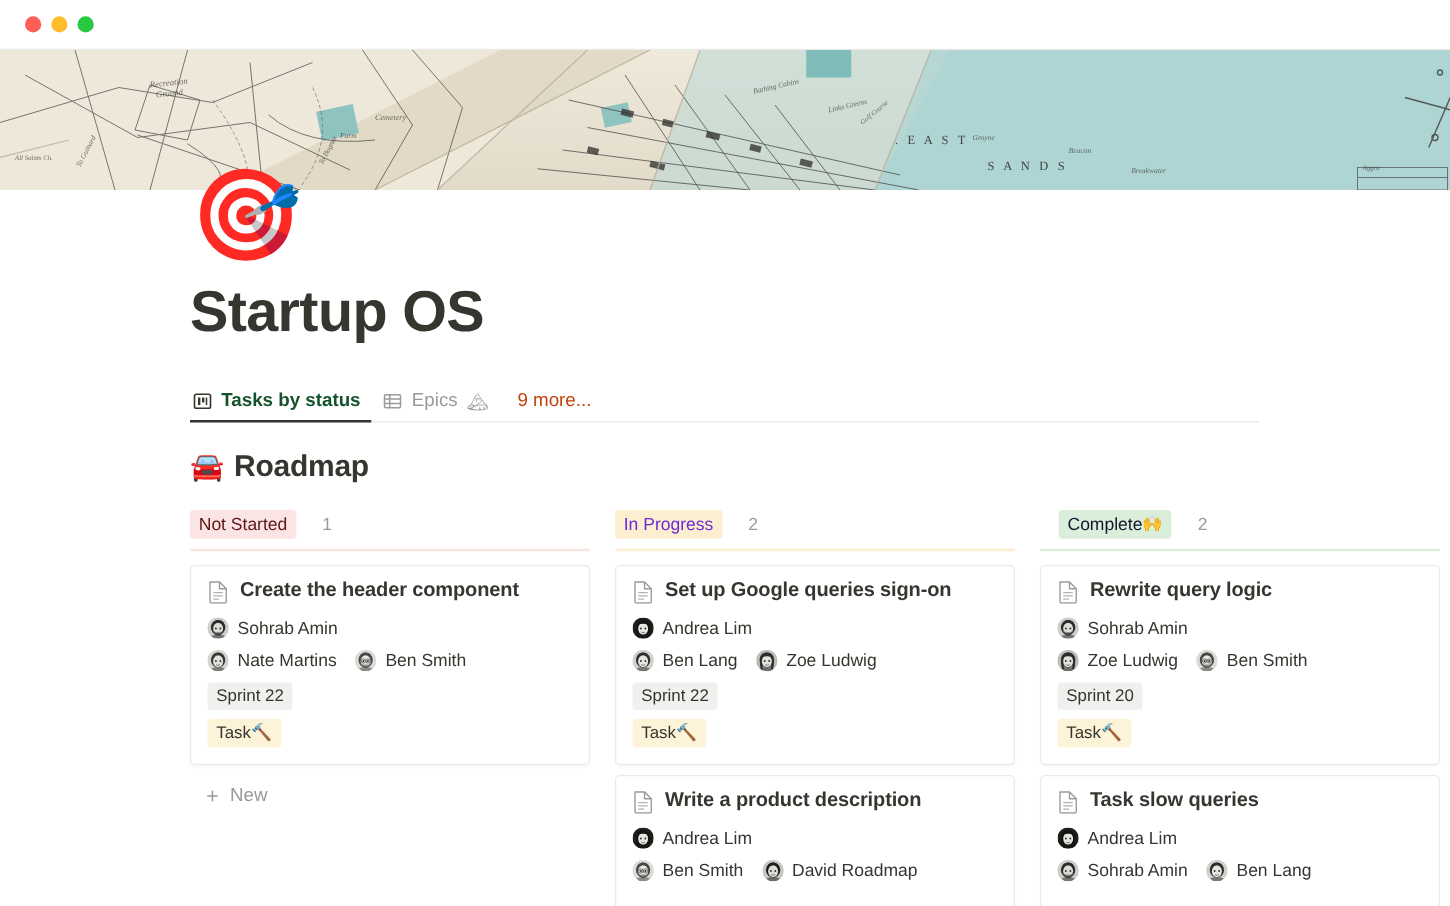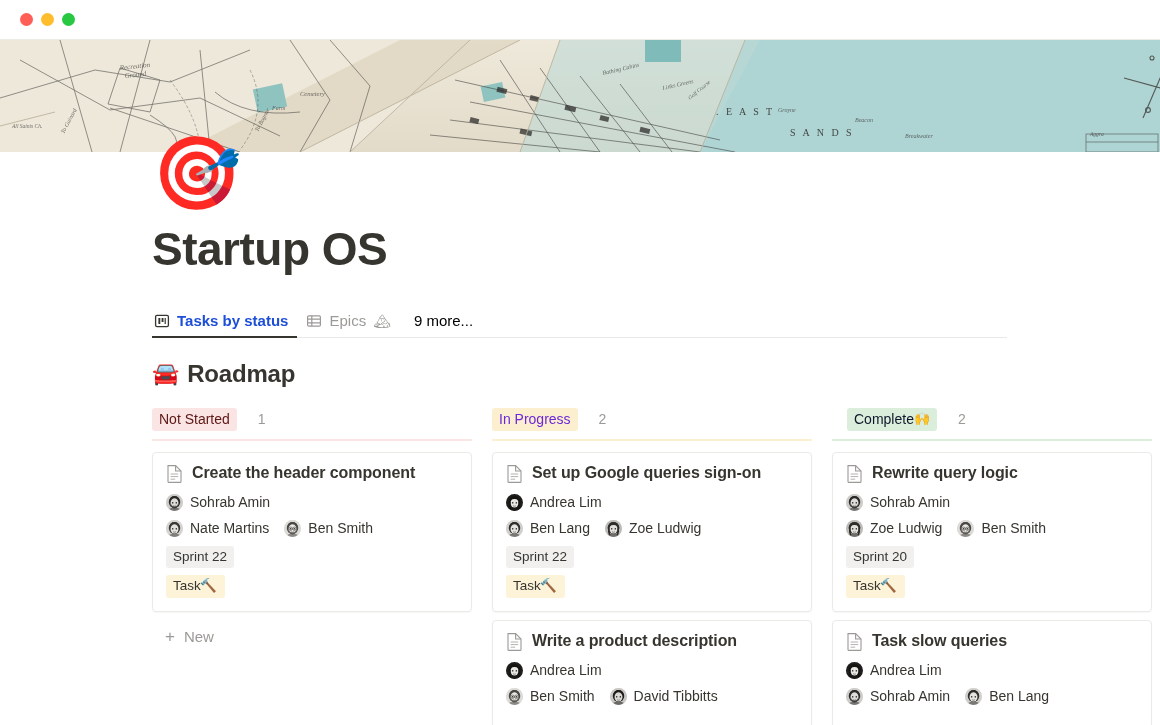--- a/index.html
+++ b/index.html
@@ -83,30 +83,30 @@
     gap: 7px;
     height: 32px;
     padding: 0 9px;
     font-size: 15px;
     color: #9b9a97;
     cursor: pointer;
     position: relative;
     white-space: nowrap;
   }
   .tab:first-child { padding-left: 2px; }
-  .tab.active { color: #1d4ed8; font-weight: 600; }
+  .tab.active { color: #14532d; font-weight: 600; }
   .tab.active::after {
     content: "";
     position: absolute;
     left: 0; right: 0; bottom: -1px;
     height: 2px;
     background: #37352f;
   }
   .tab .ticon { display: inline-flex; width: 16px; height: 16px; }
-  .tab.more { color: #000000; font-weight: 400; padding-left: 14px; align-items: center; }
+  .tab.more { color: #c2410c; font-weight: 400; padding-left: 14px; align-items: center; }
   .emoji-sm { font-size: 14px; line-height: 1; }
 
   
   .board-title {
     margin-top: 22px;
     font-size: 24px;
     font-weight: 700;
     color: #37352f;
     display: flex;
     align-items: center;
@@ -597,21 +597,21 @@
                     <rect width="34" height="34" fill="#c9c7c3"></rect>
                     <ellipse cx="17" cy="16" rx="11.5" ry="12" fill="#1f1e1c"></ellipse>
                     <ellipse cx="17" cy="18" rx="8" ry="9.5" fill="#dcdad6"></ellipse>
                     <path d="M6.5 14 q2 -10 10.5 -10 q8.5 0 10.5 10 q-3 -6 -10.5 -6 q-7.5 0 -10.5 6 z" fill="#1f1e1c"></path>
                     <ellipse cx="13.4" cy="17.5" rx="1.5" ry="1.7" fill="#2a2a28"></ellipse>
                     <ellipse cx="20.6" cy="17.5" rx="1.5" ry="1.7" fill="#2a2a28"></ellipse>
                     <path d="M14 23.5 q3 2 6 0" stroke="#4a4845" stroke-width="1.1" fill="none"></path>
                     <path d="M3 34 q3 -7 14 -7 q11 0 14 7 z" fill="#1f1e1c" opacity="0.55"></path>
                   </svg>
                 </span>
-                <span class="pname">David Tibbitts</span>
+                <span class="pname">David Roadmap</span>
               </span>
             </div>
           </div>
         </div>
         <div class="column">
           <div class="col-head">
             <span class="badge" style="background: rgb(219, 237, 219); color: #0f172a; margin-left: 15px;">
               <span>Complete</span>
               <span class="bemo">🙌</span>
             </span>

